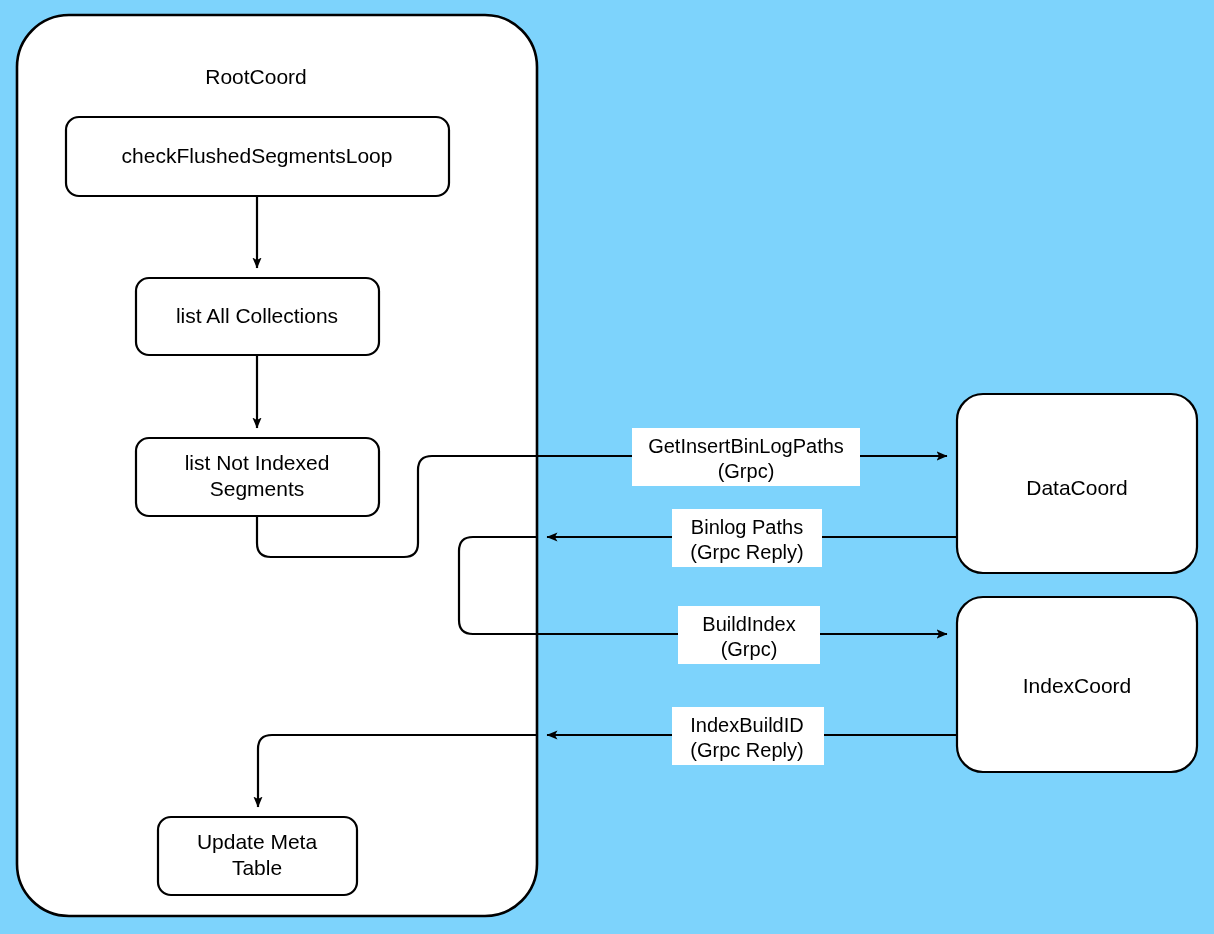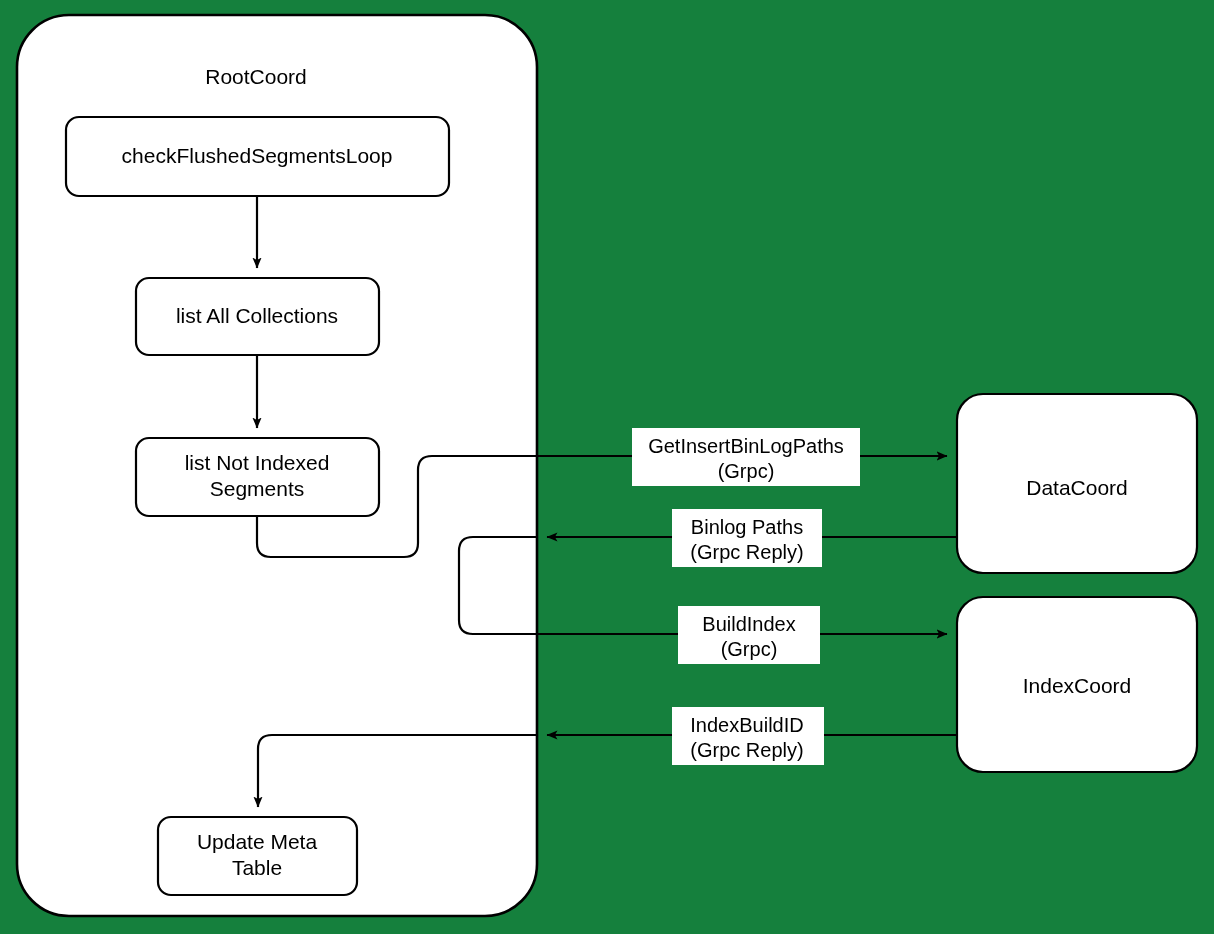--- a/index.html
+++ b/index.html
@@ -7,21 +7,21 @@
     padding: 0;
     background: #ffffff;
   }
   body {
     font-family: "Liberation Sans", sans-serif;
   }
   #diagram-root {
     position: relative;
     width: 1214px;
     height: 934px;
-    background: #15803d;
+    background: #7dd3fc;
     overflow: hidden;
   }
   svg#diagram-svg {
     display: block;
     width: 1214px;
     height: 934px;
   }
   .shape-rect {
     fill: #ffffff;
     stroke: #000000;

